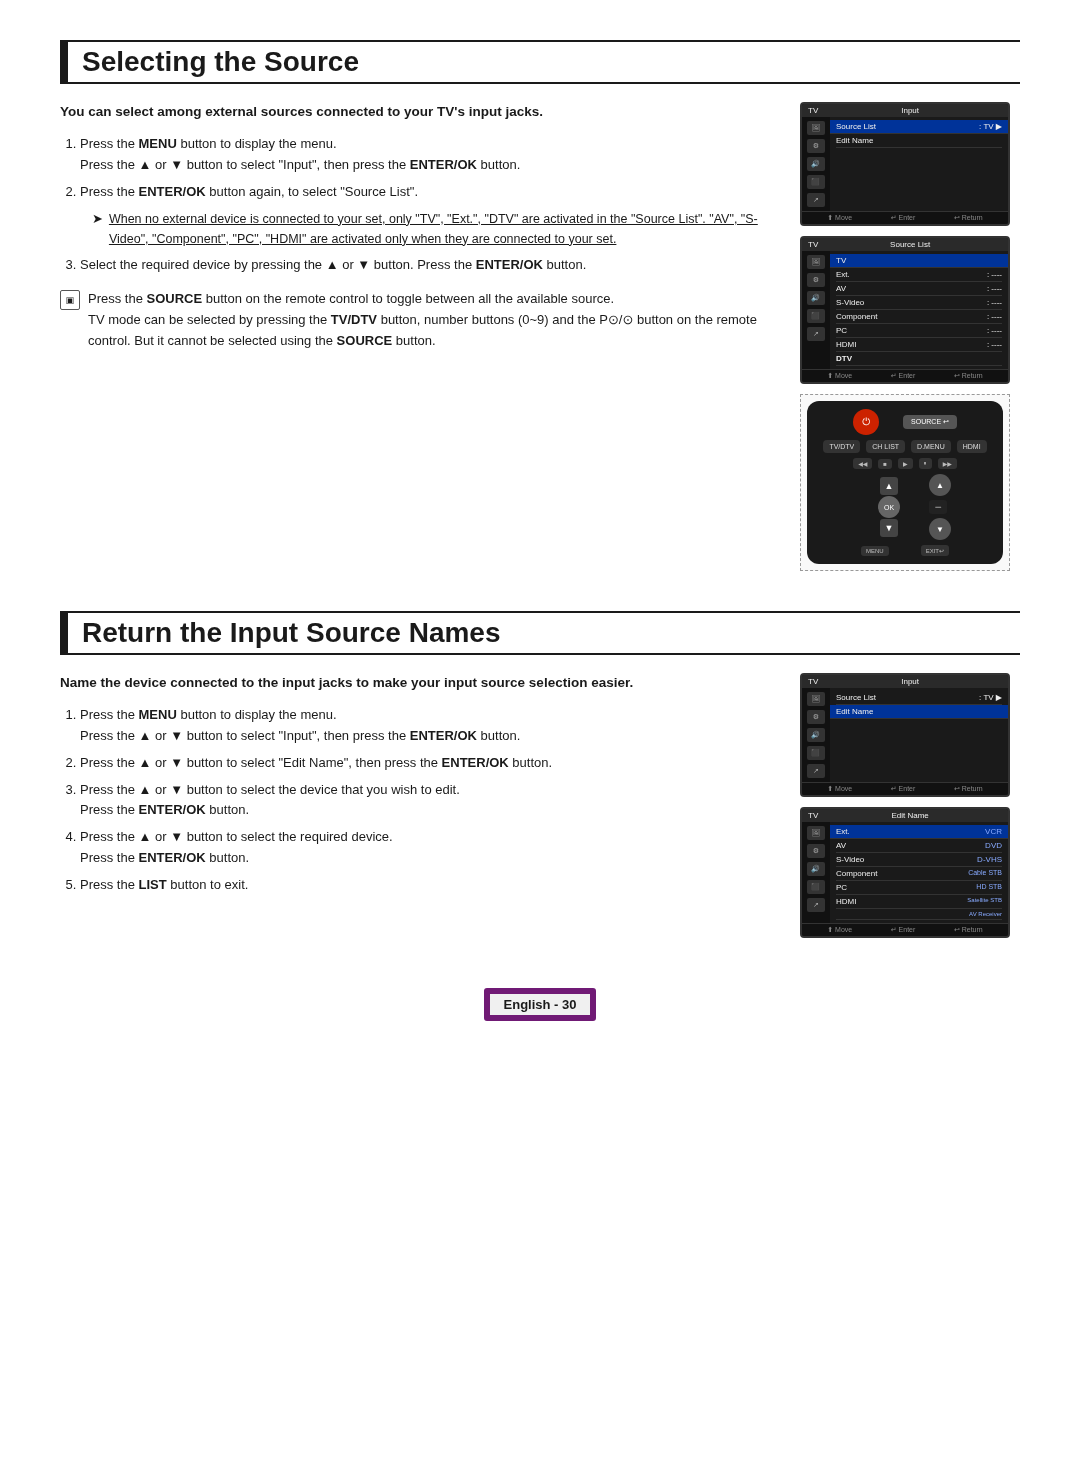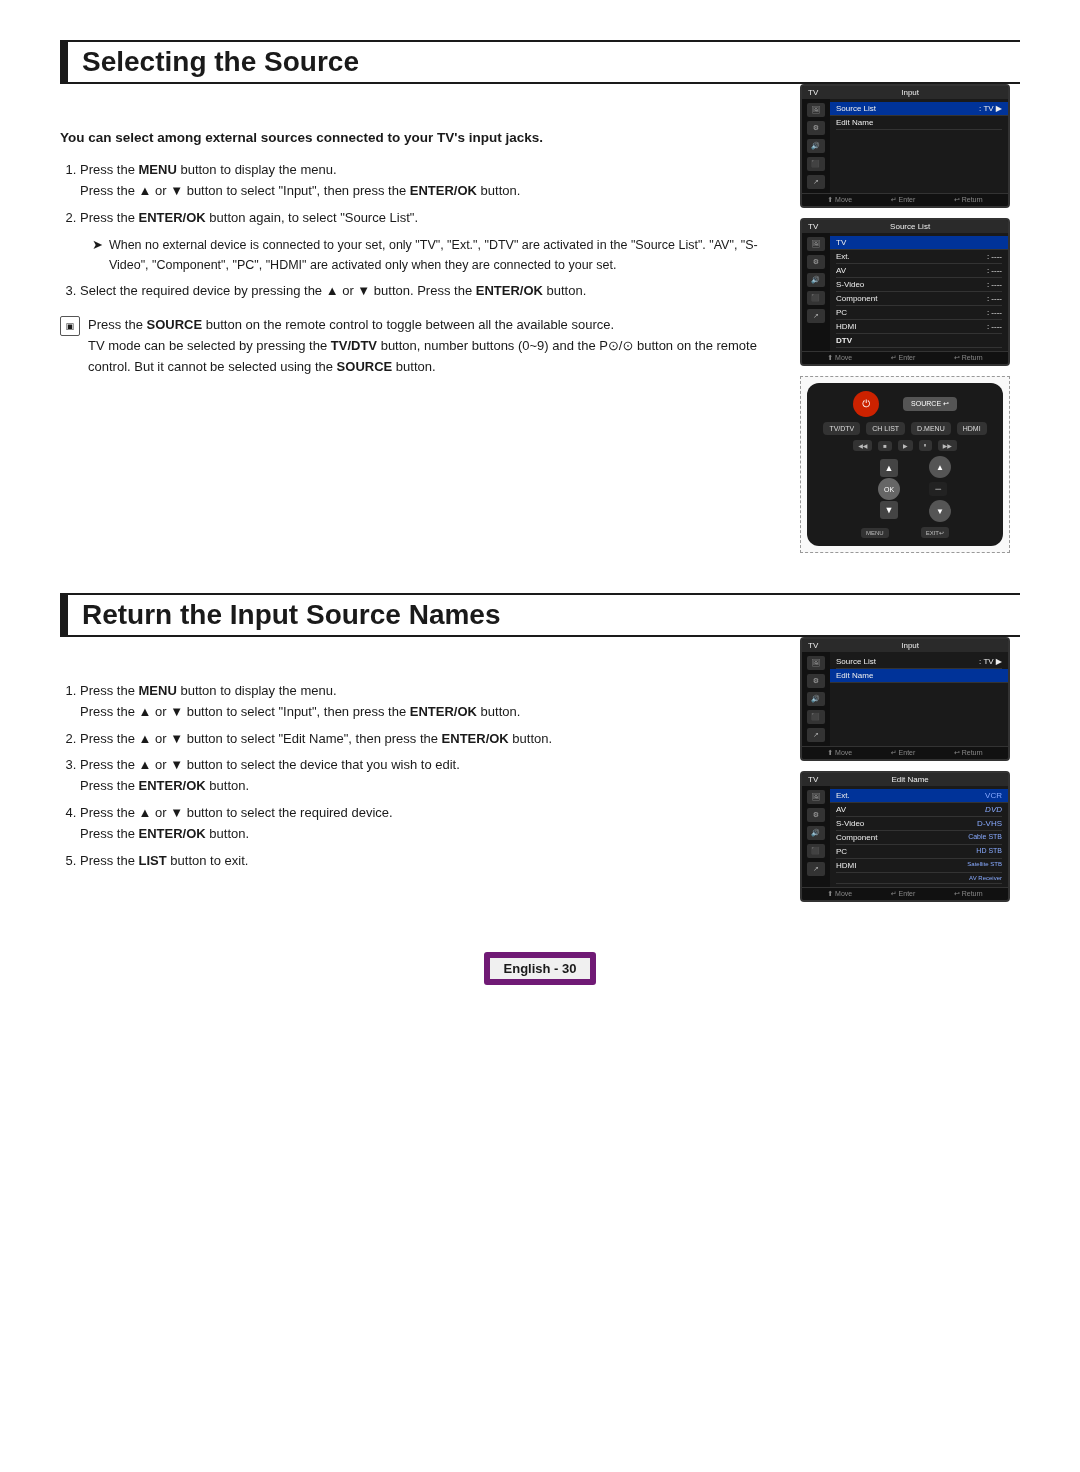--- a/index.html
+++ b/index.html
@@ -10,20 +10,21 @@
       font-family: Arial, sans-serif;
       font-size: 14px;
       color: #1a1a1a;
       padding: 40px 60px;
     }
 
     
     .section-heading {
       display: flex;
       align-items: center;
+      margin-bottom: 18px;
     }
     .section-heading-bar {
       width: 8px;
       background: #1a1a1a;
       margin-right: 0;
       align-self: stretch;
     }
     .section-heading h1 {
       font-size: 28px;
       font-weight: bold;
@@ -34,21 +35,20 @@
     }
 
     
     .section-body {
       display: flex;
       gap: 24px;
       margin-bottom: 40px;
     }
     .section-text {
       flex: 1;
-      margin-top: 44px;
     }
     .section-screenshots {
       width: 220px;
       flex-shrink: 0;
       display: flex;
       flex-direction: column;
       gap: 10px;
     }
 
     
@@ -72,20 +72,21 @@
       gap: 6px;
       margin: 6px 0 6px 12px;
     }
     .note-arrow {
       font-size: 13px;
       line-height: 1.5;
     }
     .note-text {
       font-size: 12.5px;
       line-height: 1.6;
+      text-decoration: underline;
     }
     .source-note {
       display: flex;
       gap: 8px;
       margin-top: 14px;
       font-size: 13px;
       line-height: 1.6;
     }
     .source-icon {
       width: 20px;
@@ -487,20 +488,23 @@
 
 <div>
   <div class="section-heading">
     <div class="section-heading-bar"></div>
     <h1>Return the Input Source Names</h1>
   </div>
 
   <div class="section-body">
 
     <div class="section-text">
+      <p class="bold-intro">
+        Name the device connected to the input jacks to make your input source selection easier.
+      </p>
 
       <ol>
         <li>
           Press the <b>MENU</b> button to display the menu.<br>
           Press the ▲ or ▼ button to select "Input", then press the <b>ENTER/OK</b> button.
         </li>
         <li>
           Press the ▲ or ▼ button to select "Edit Name", then press the <b>ENTER/OK</b> button.
         </li>
         <li>
@@ -566,21 +570,21 @@
             <div class="tv-sidebar-icon">⬛</div>
             <div class="tv-sidebar-icon">↗</div>
           </div>
           <div class="tv-content">
             <div class="tv-menu-row active">
               <span>Ext.</span>
                 <span style="color:#88aaff;"> VCR</span>
             </div>
             <div class="tv-menu-row">
               <span>AV</span>
-                <span style="color:#88aaff;font-style:italic;"> DVD</span>
+                <span style="color:#88aaff;"> DVD</span>
             </div>
             <div class="tv-menu-row">
               <span>S-Video</span>
                 <span style="color:#88aaff;"> D-VHS</span>
             </div>
             <div class="tv-menu-row">
               <span>Component</span>
                 <span style="color:#88aaff;font-size:7px;"> Cable STB</span>
             </div>
             <div class="tv-menu-row">

